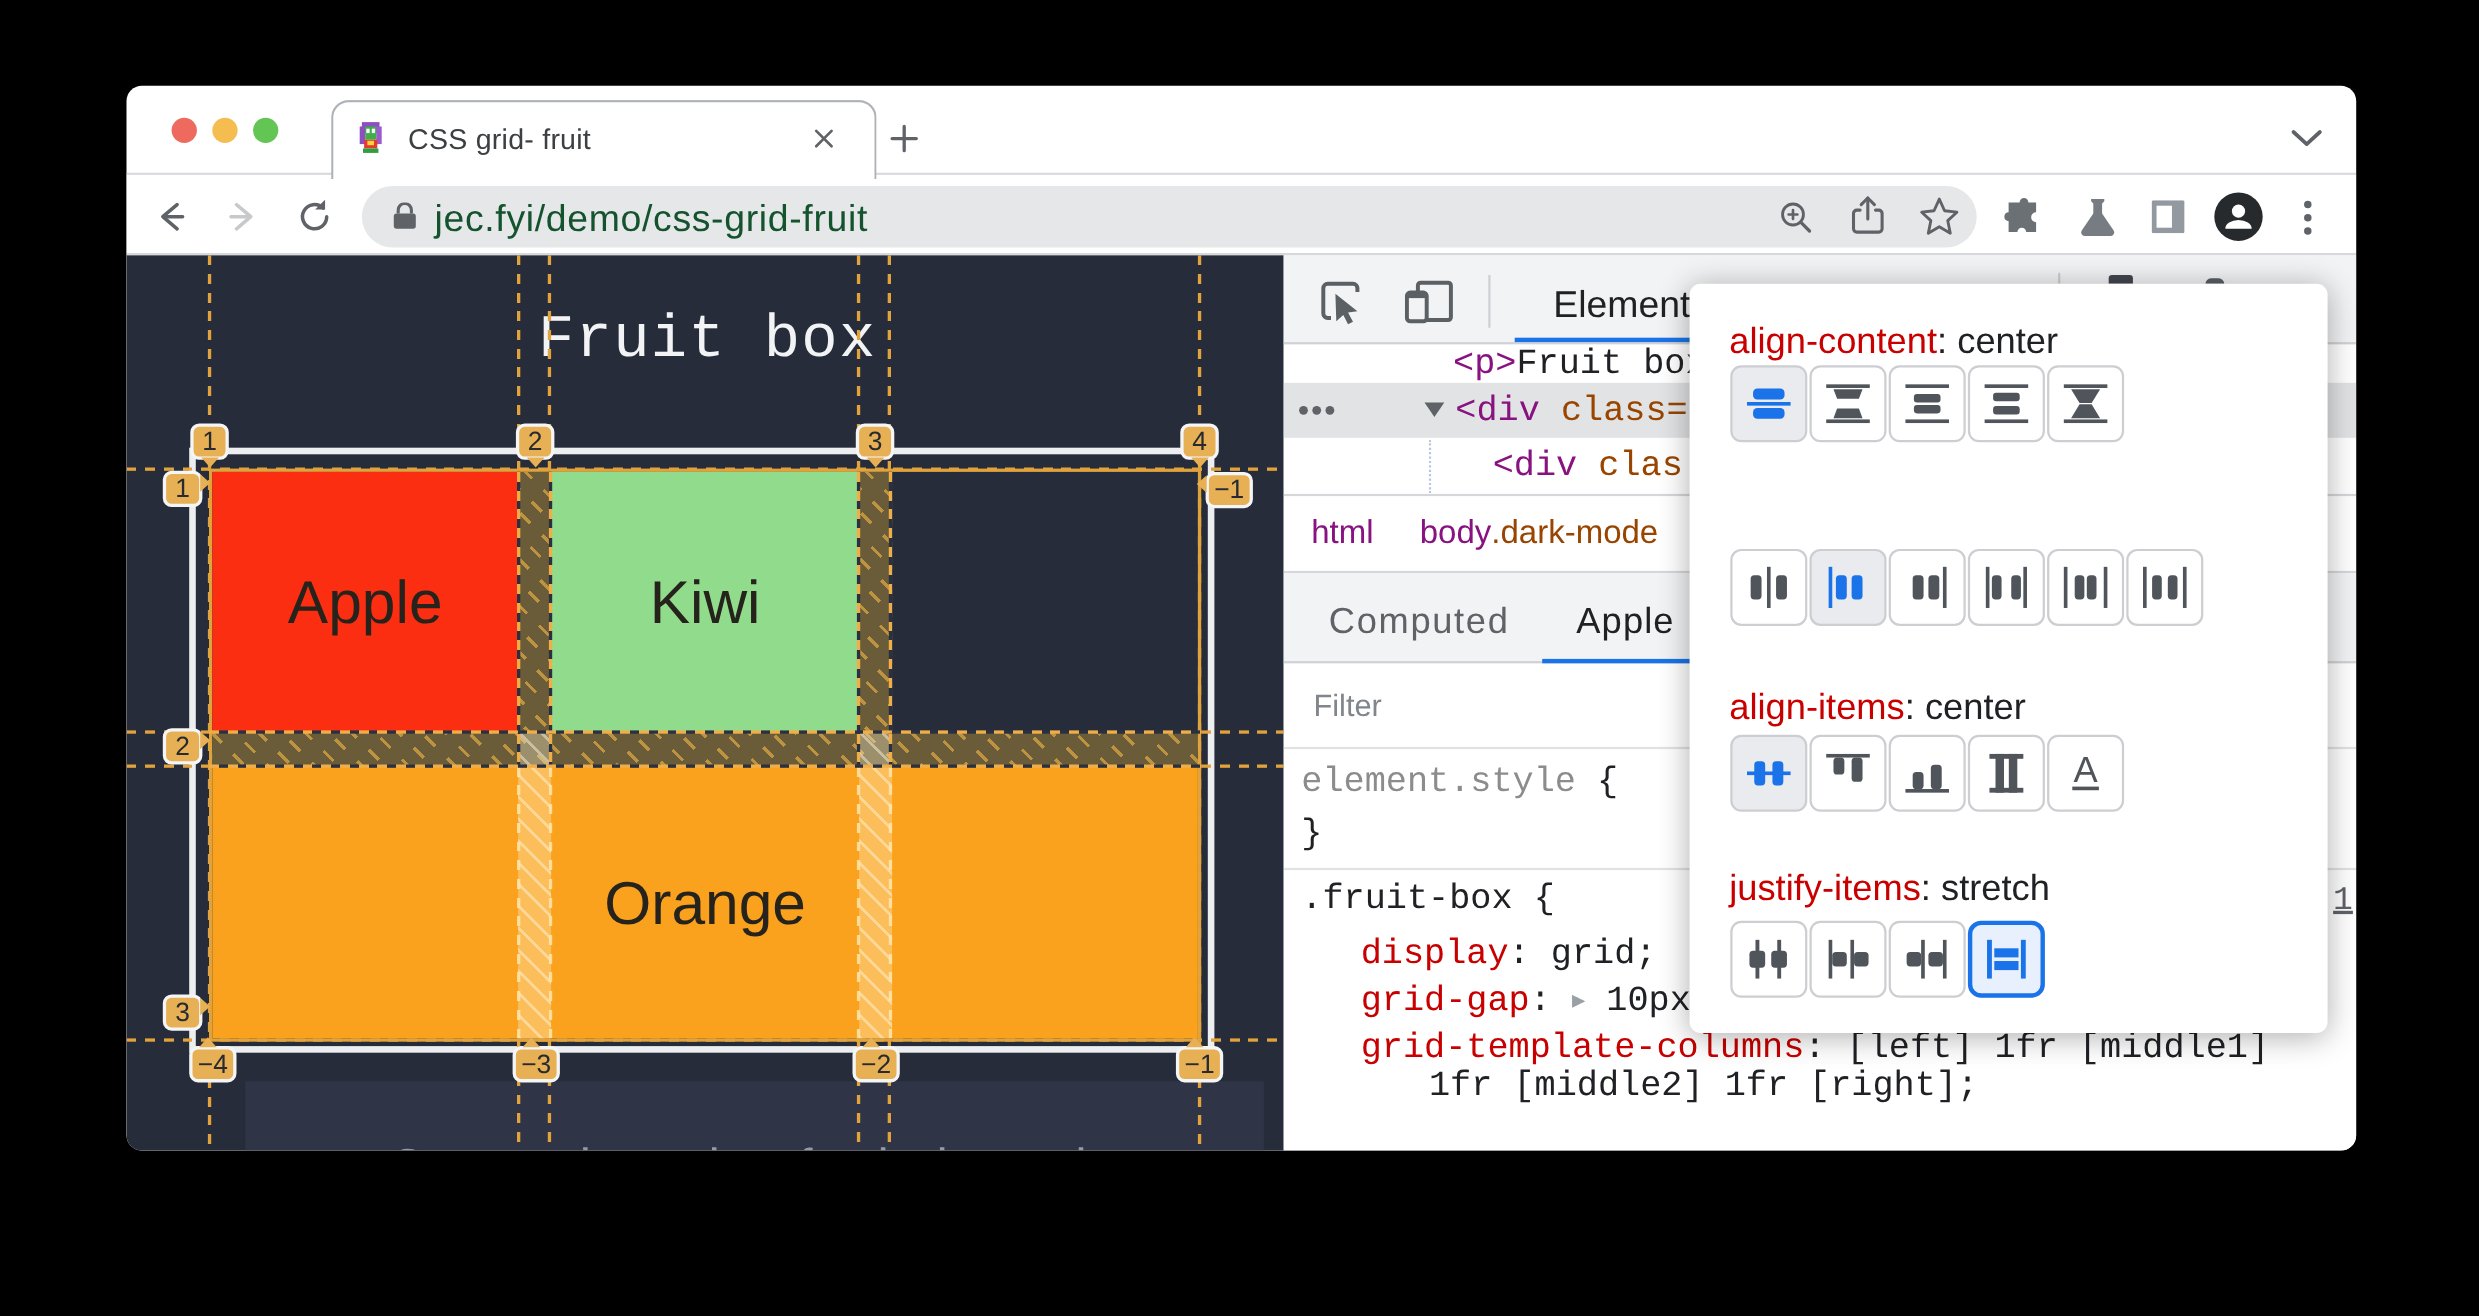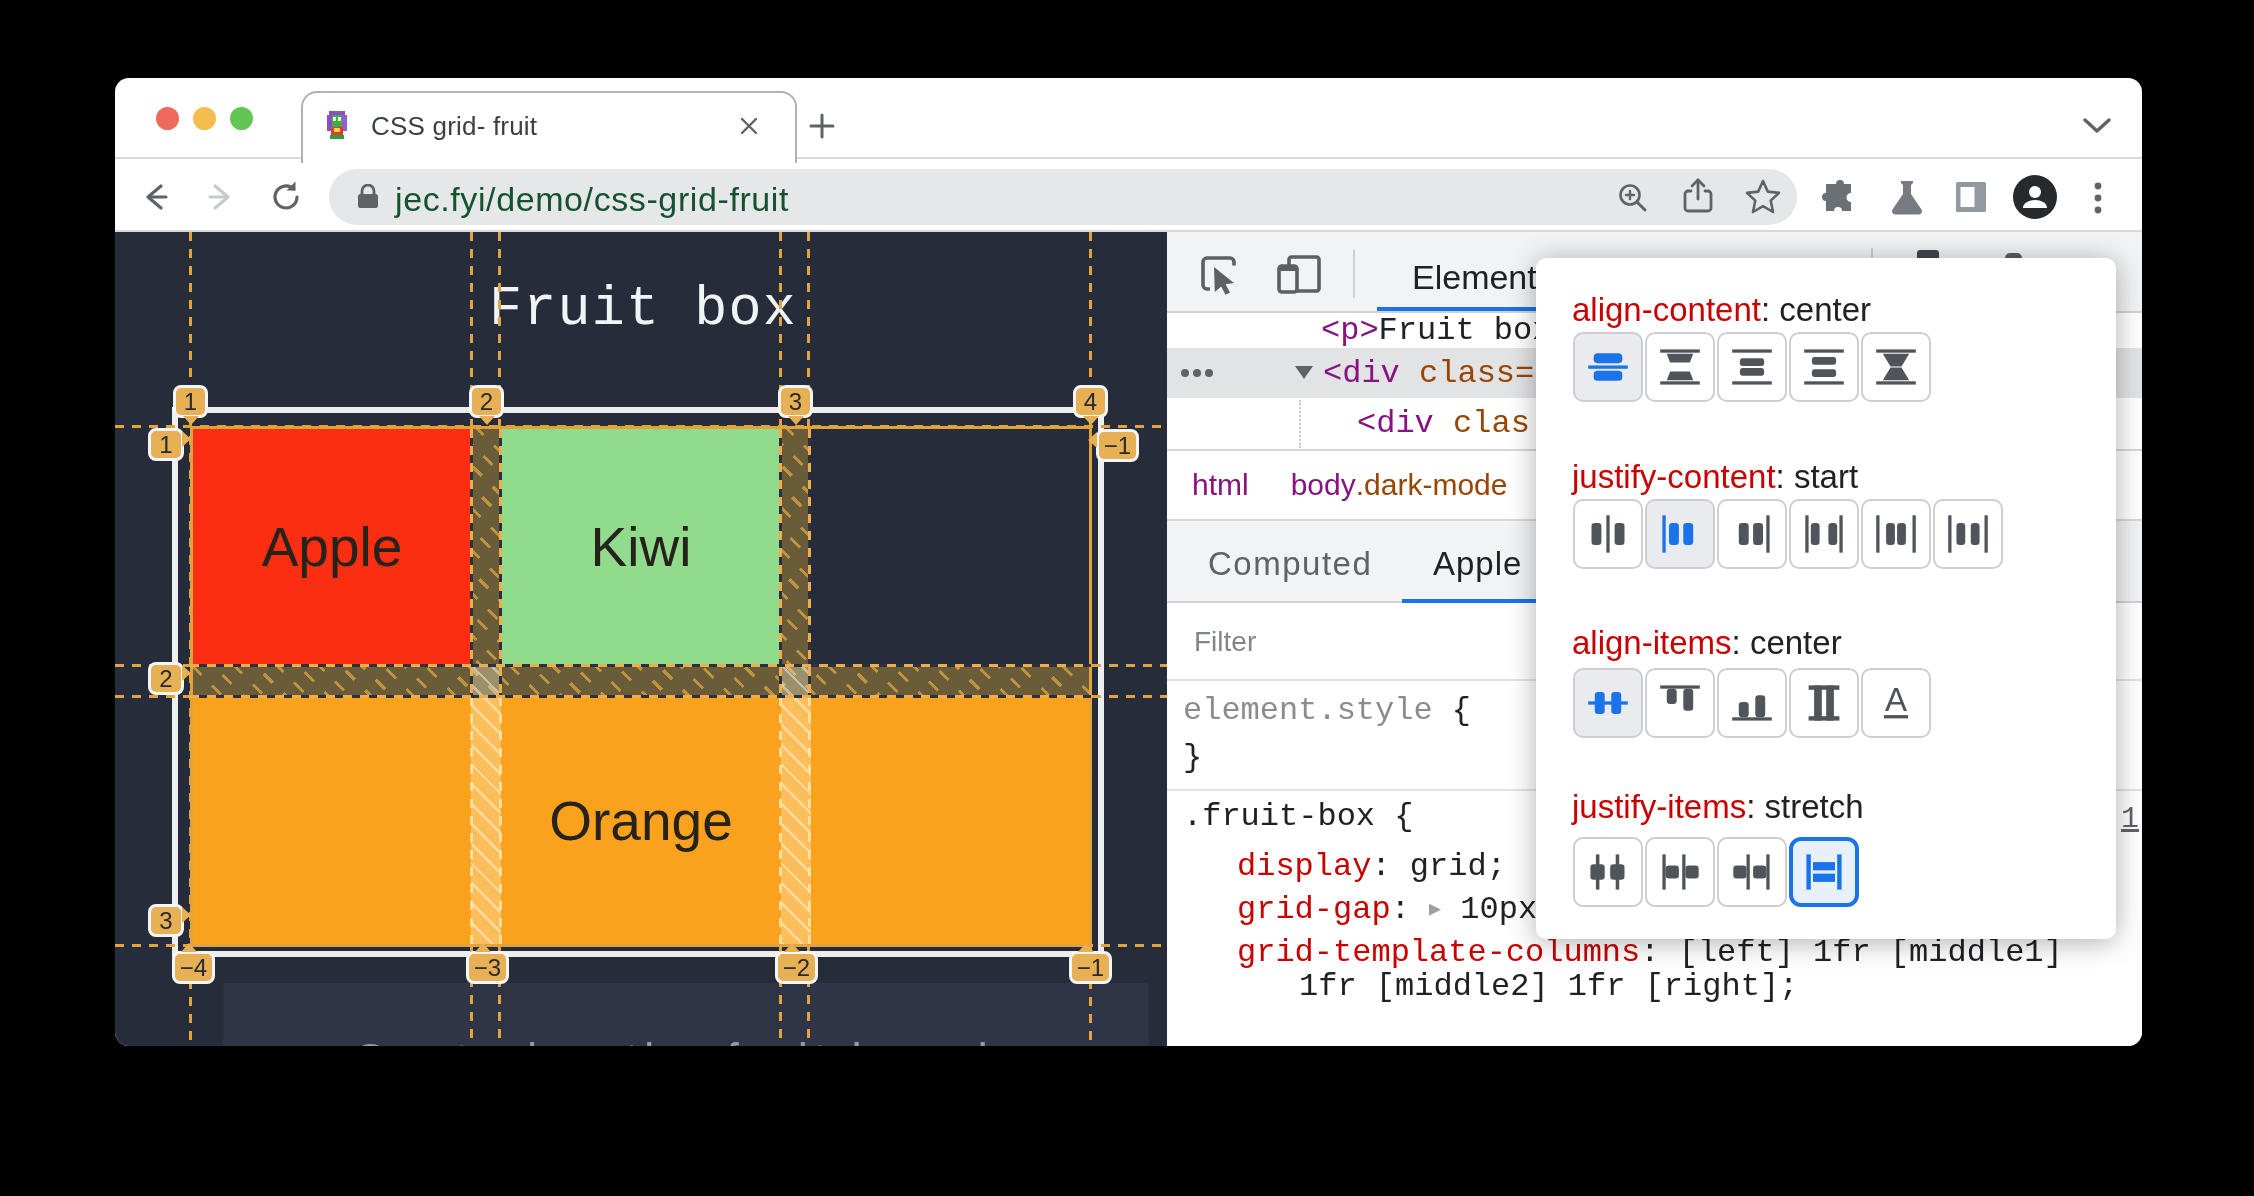--- a/index.html
+++ b/index.html
@@ -321,21 +321,20 @@
   <div class="abs btn" style="left:325px;top:74px;">
     <svg width="44" height="44" viewBox="0 0 40 40">
         <g fill="#50555b">
       <rect x="2" y="4" width="36" height="3"></rect>
           <path d="M8 8 h24 l-7 11.5 h-10 z"></path>
           <path d="M15 20.5 h10 l7 11.5 h-24 z"></path>
           <rect x="2" y="33" width="36" height="3"></rect>
         </g>
       </svg>
   </div>
-  <div class="abs" style="left:36px;top:200px;font-size:33px;"><span class="red">justify-content</span><span class="dark">: start</span></div>
   <div class="abs btn" style="left:37px;top:241px;">
     <svg width="44" height="44" viewBox="0 0 40 40">
         <g fill="#50555b">
       <rect x="5" y="10" width="9" height="20" rx="3"></rect>
           <rect x="18.5" y="3" width="3" height="34"></rect>
           <rect x="26" y="10" width="9" height="20" rx="3"></rect>
         </g>
       </svg>
   </div>
   <div class="abs btn btnsel" style="left:109px;top:241px;">

